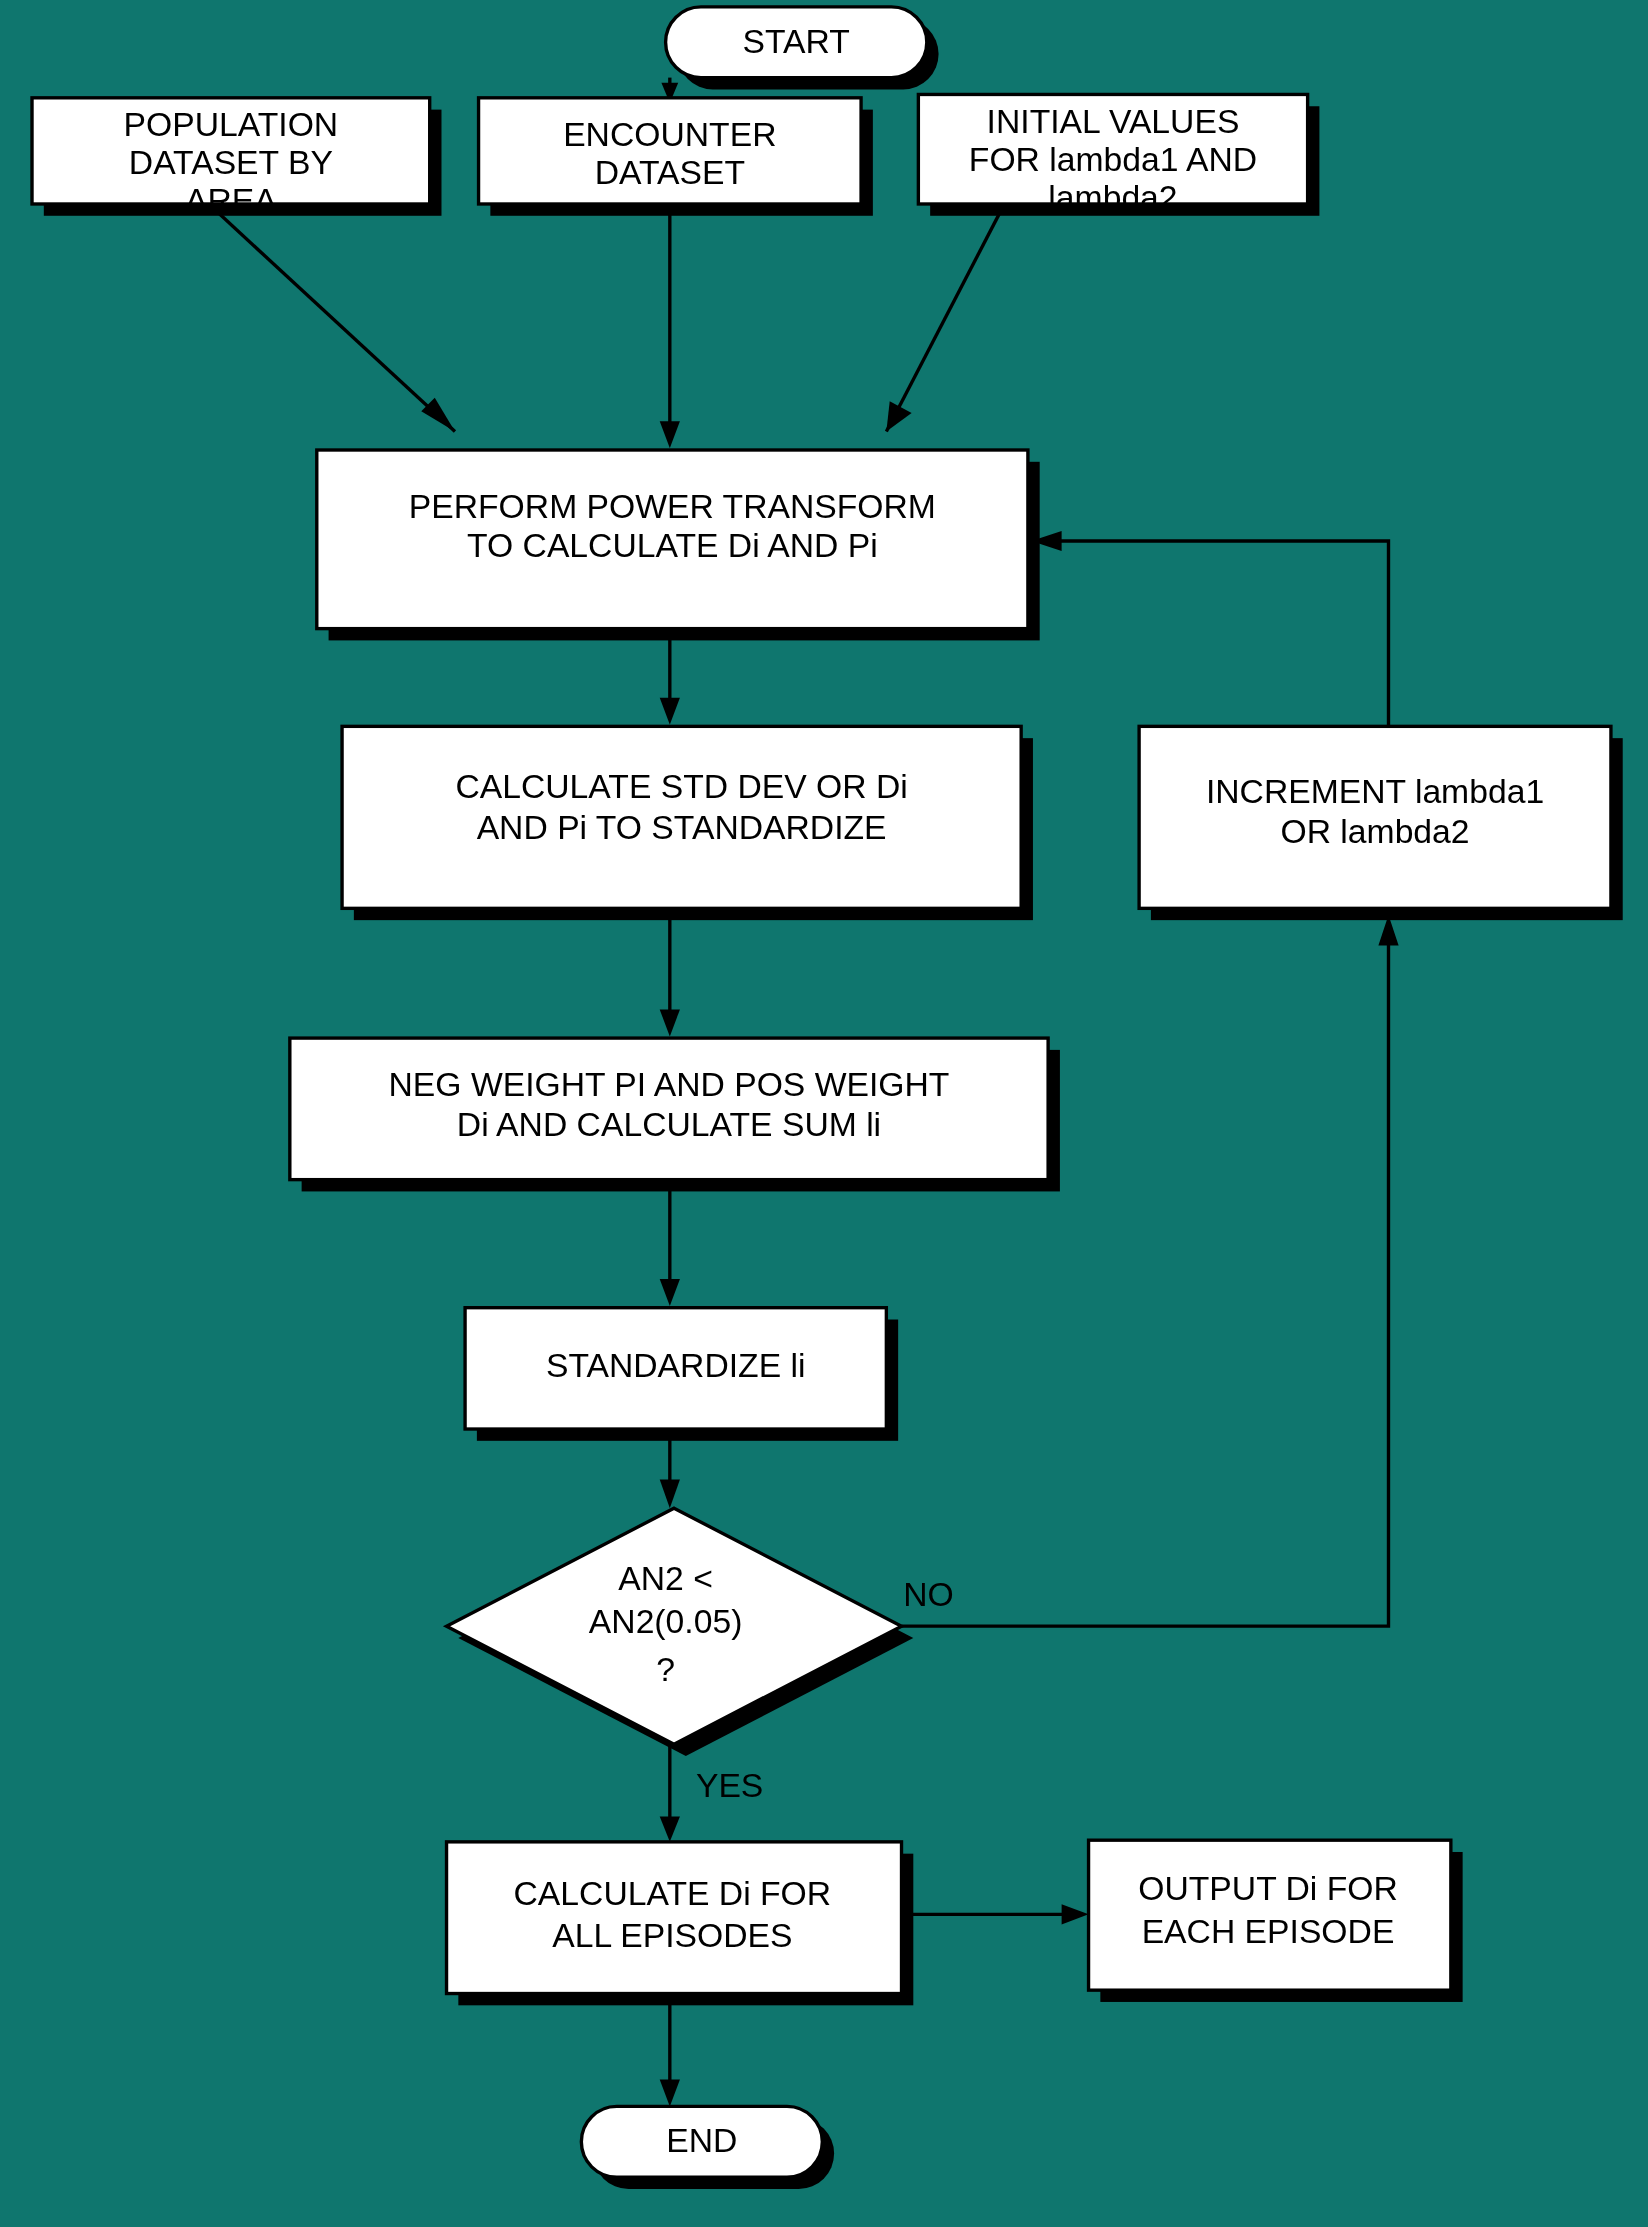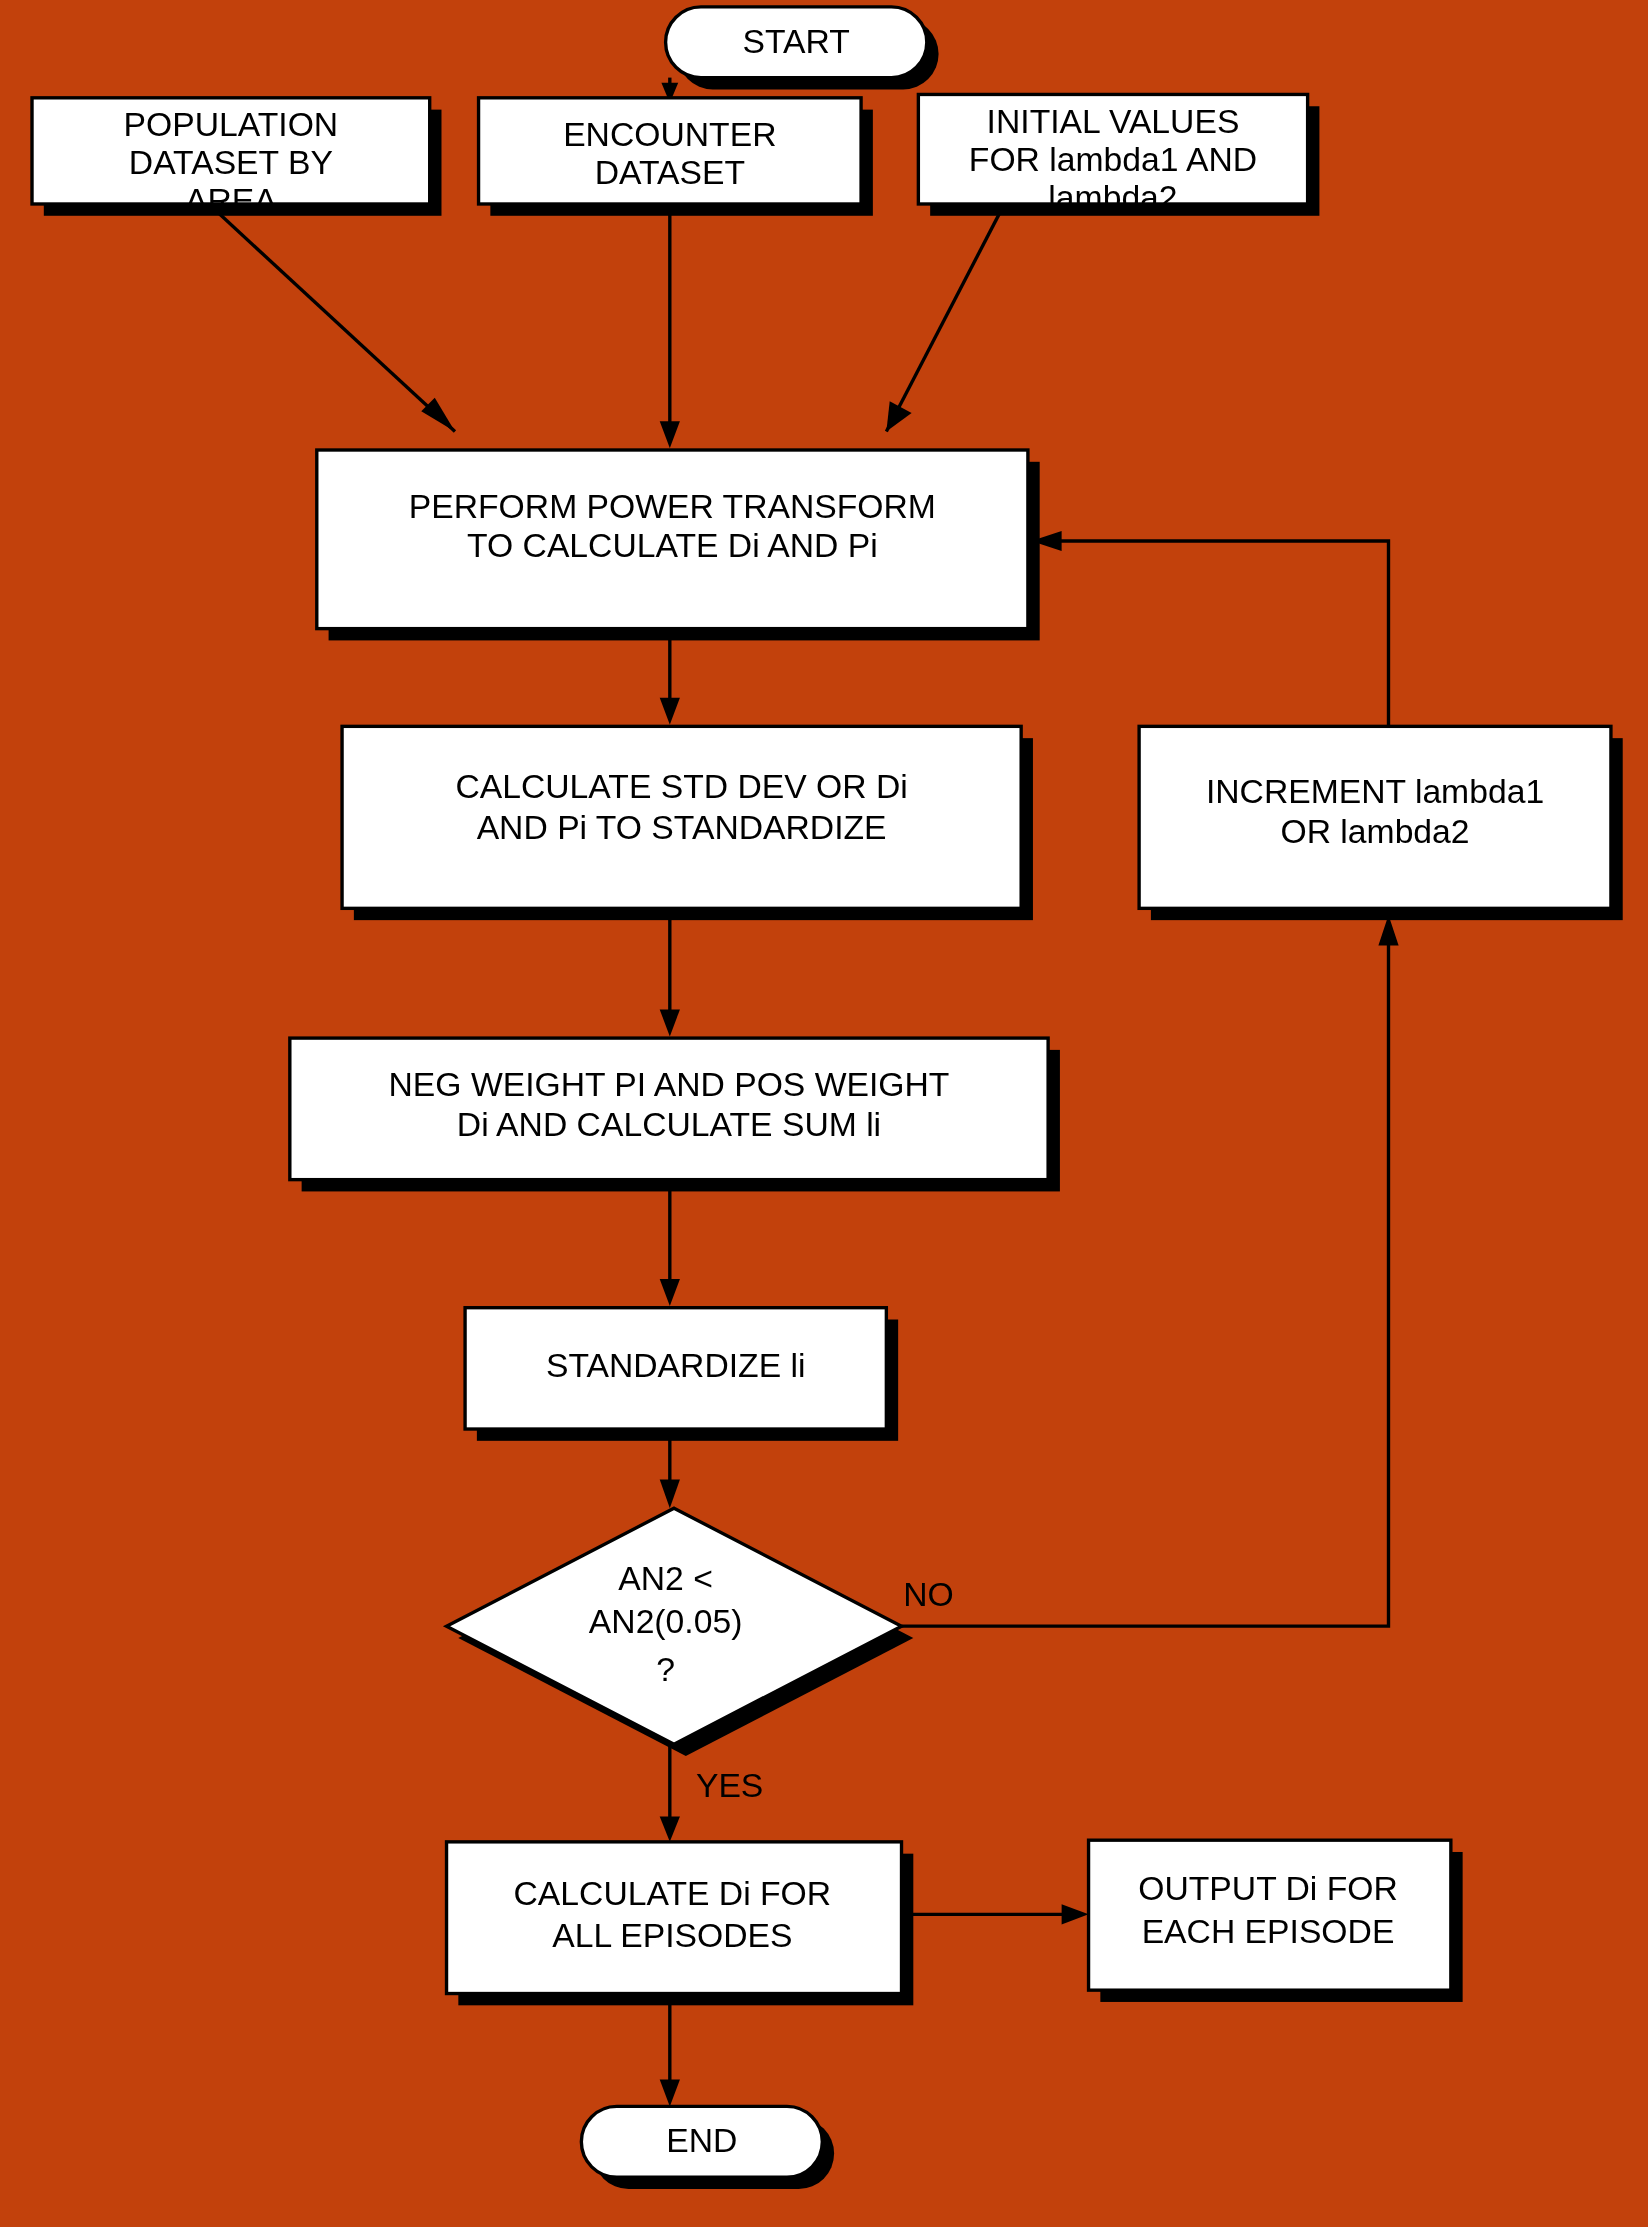--- a/index.html
+++ b/index.html
@@ -10,21 +10,21 @@
   body {
     width: 1648px;
     height: 2227px;
     font-family: "Liberation Sans", sans-serif;
     overflow: hidden;
   }
   #flowchart-root {
     position: relative;
     width: 1648px;
     height: 2227px;
-    background: #c2410c;
+    background: #0f766e;
   }
   svg#flow-svg {
     display: block;
     width: 1648px;
     height: 2227px;
   }
   .node-text {
     font-family: "Liberation Sans", sans-serif;
     font-size: 40px;
     fill: #000000;

